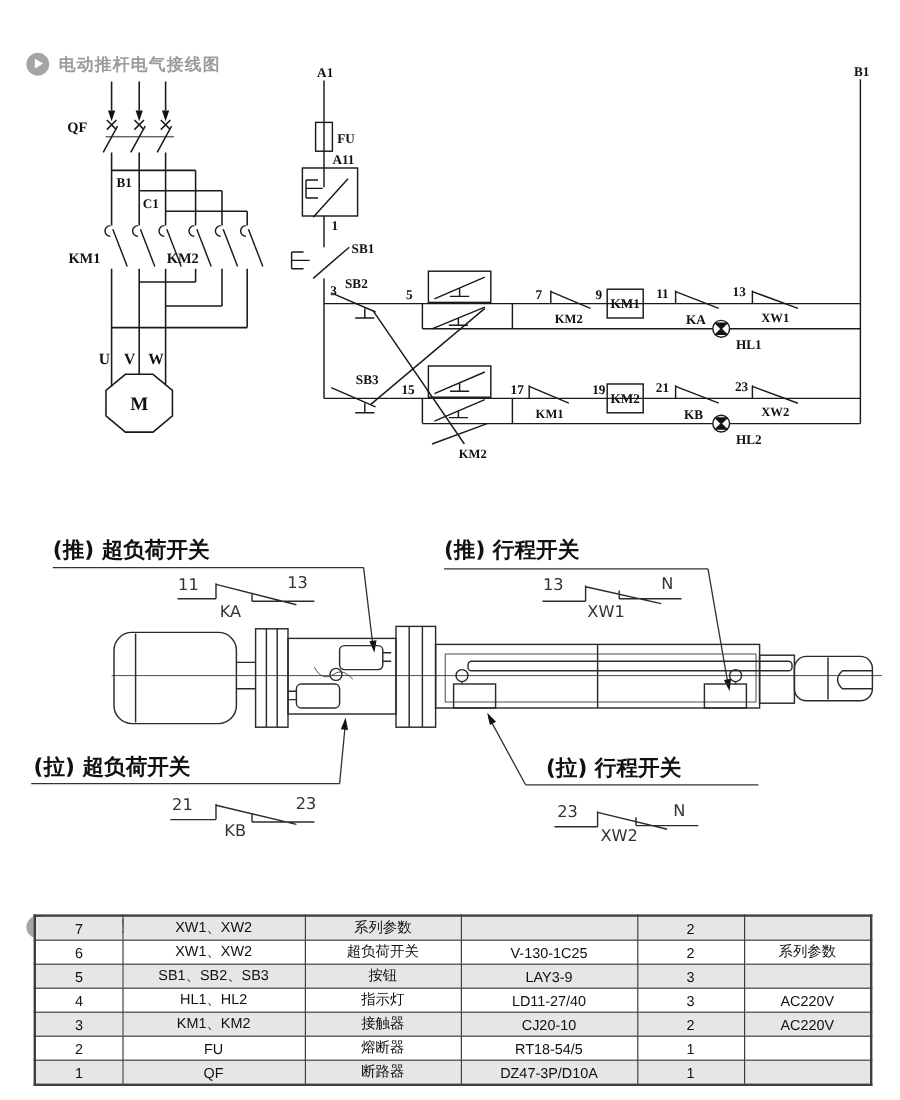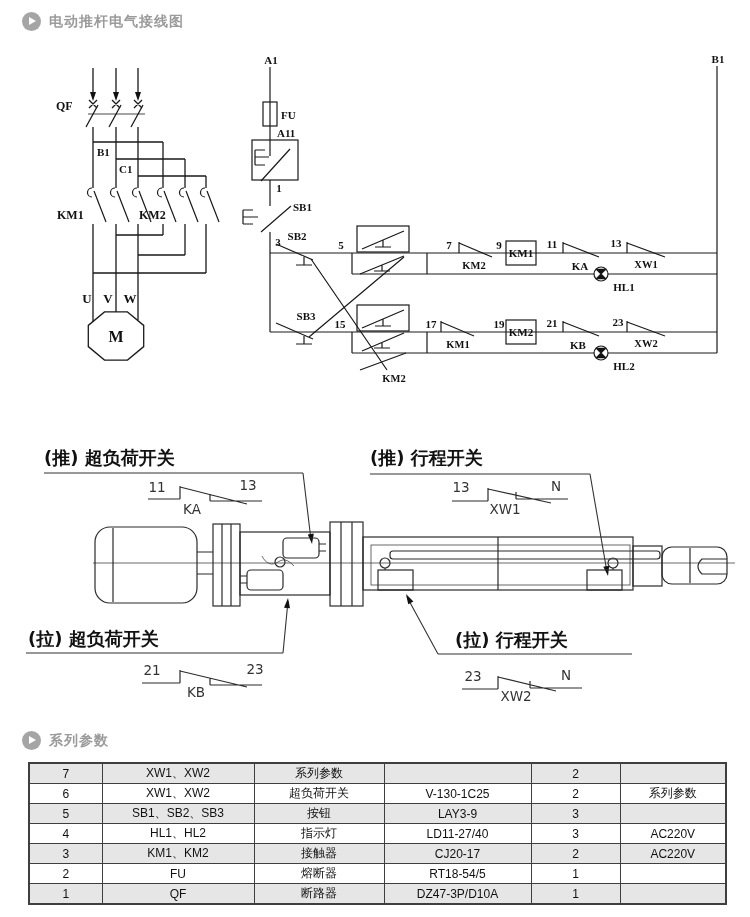--- a/index.html
+++ b/index.html
@@ -1,18 +1,18 @@
 <!DOCTYPE html>
 <html><head>
 <meta charset="utf-8">
 <style>
   html,body{margin:0;padding:0;background:#fff;}
   .canvas{position:relative;width:750px;height:917px;background:#fff;overflow:hidden;
           font-family:"Liberation Sans",sans-serif;}
-  .sec-head{position:absolute;display:flex;align-items:center;gap:8px;}
+  .sec-head{position:absolute;display:flex;align-items:center;gap:8px;margin-top:32px;}
   .play{width:19px;height:19px;border-radius:50%;background:#a5a5a5;position:relative;flex:0 0 auto;}
   .play::after{content:'';position:absolute;left:7px;top:5px;width:0;height:0;
                border-left:7px solid #fff;border-top:4.5px solid transparent;border-bottom:4.5px solid transparent;}
   .sec-title{font-size:14px;font-weight:bold;color:#9b9b9b;letter-spacing:1px;}
   svg{position:absolute;left:0;top:0;}
   .w{stroke:#1a1a1a;stroke-width:1.3;fill:none;}
   .w2{stroke:#1a1a1a;stroke-width:1.2;fill:none;}
   .thin{stroke:#1a1a1a;stroke-width:0.8;fill:none;}
   .mech{stroke:#2b2b2b;stroke-width:1.2;fill:none;}
   .mthin{stroke:#444;stroke-width:0.8;fill:none;}
@@ -265,21 +265,21 @@
         <td>HL1、HL2</td>
         <td>指示灯</td>
         <td>LD11-27/40</td>
         <td>3</td>
         <td>AC220V</td>
       </tr>
       <tr class="shade">
         <td>3</td>
         <td>KM1、KM2</td>
         <td>接触器</td>
-        <td>CJ20-17</td>
+        <td>CJ20-10</td>
         <td>2</td>
         <td>AC220V</td>
       </tr>
       <tr>
         <td>2</td>
         <td>FU</td>
         <td>熔断器</td>
         <td>RT18-54/5</td>
         <td>1</td>
         <td></td>

